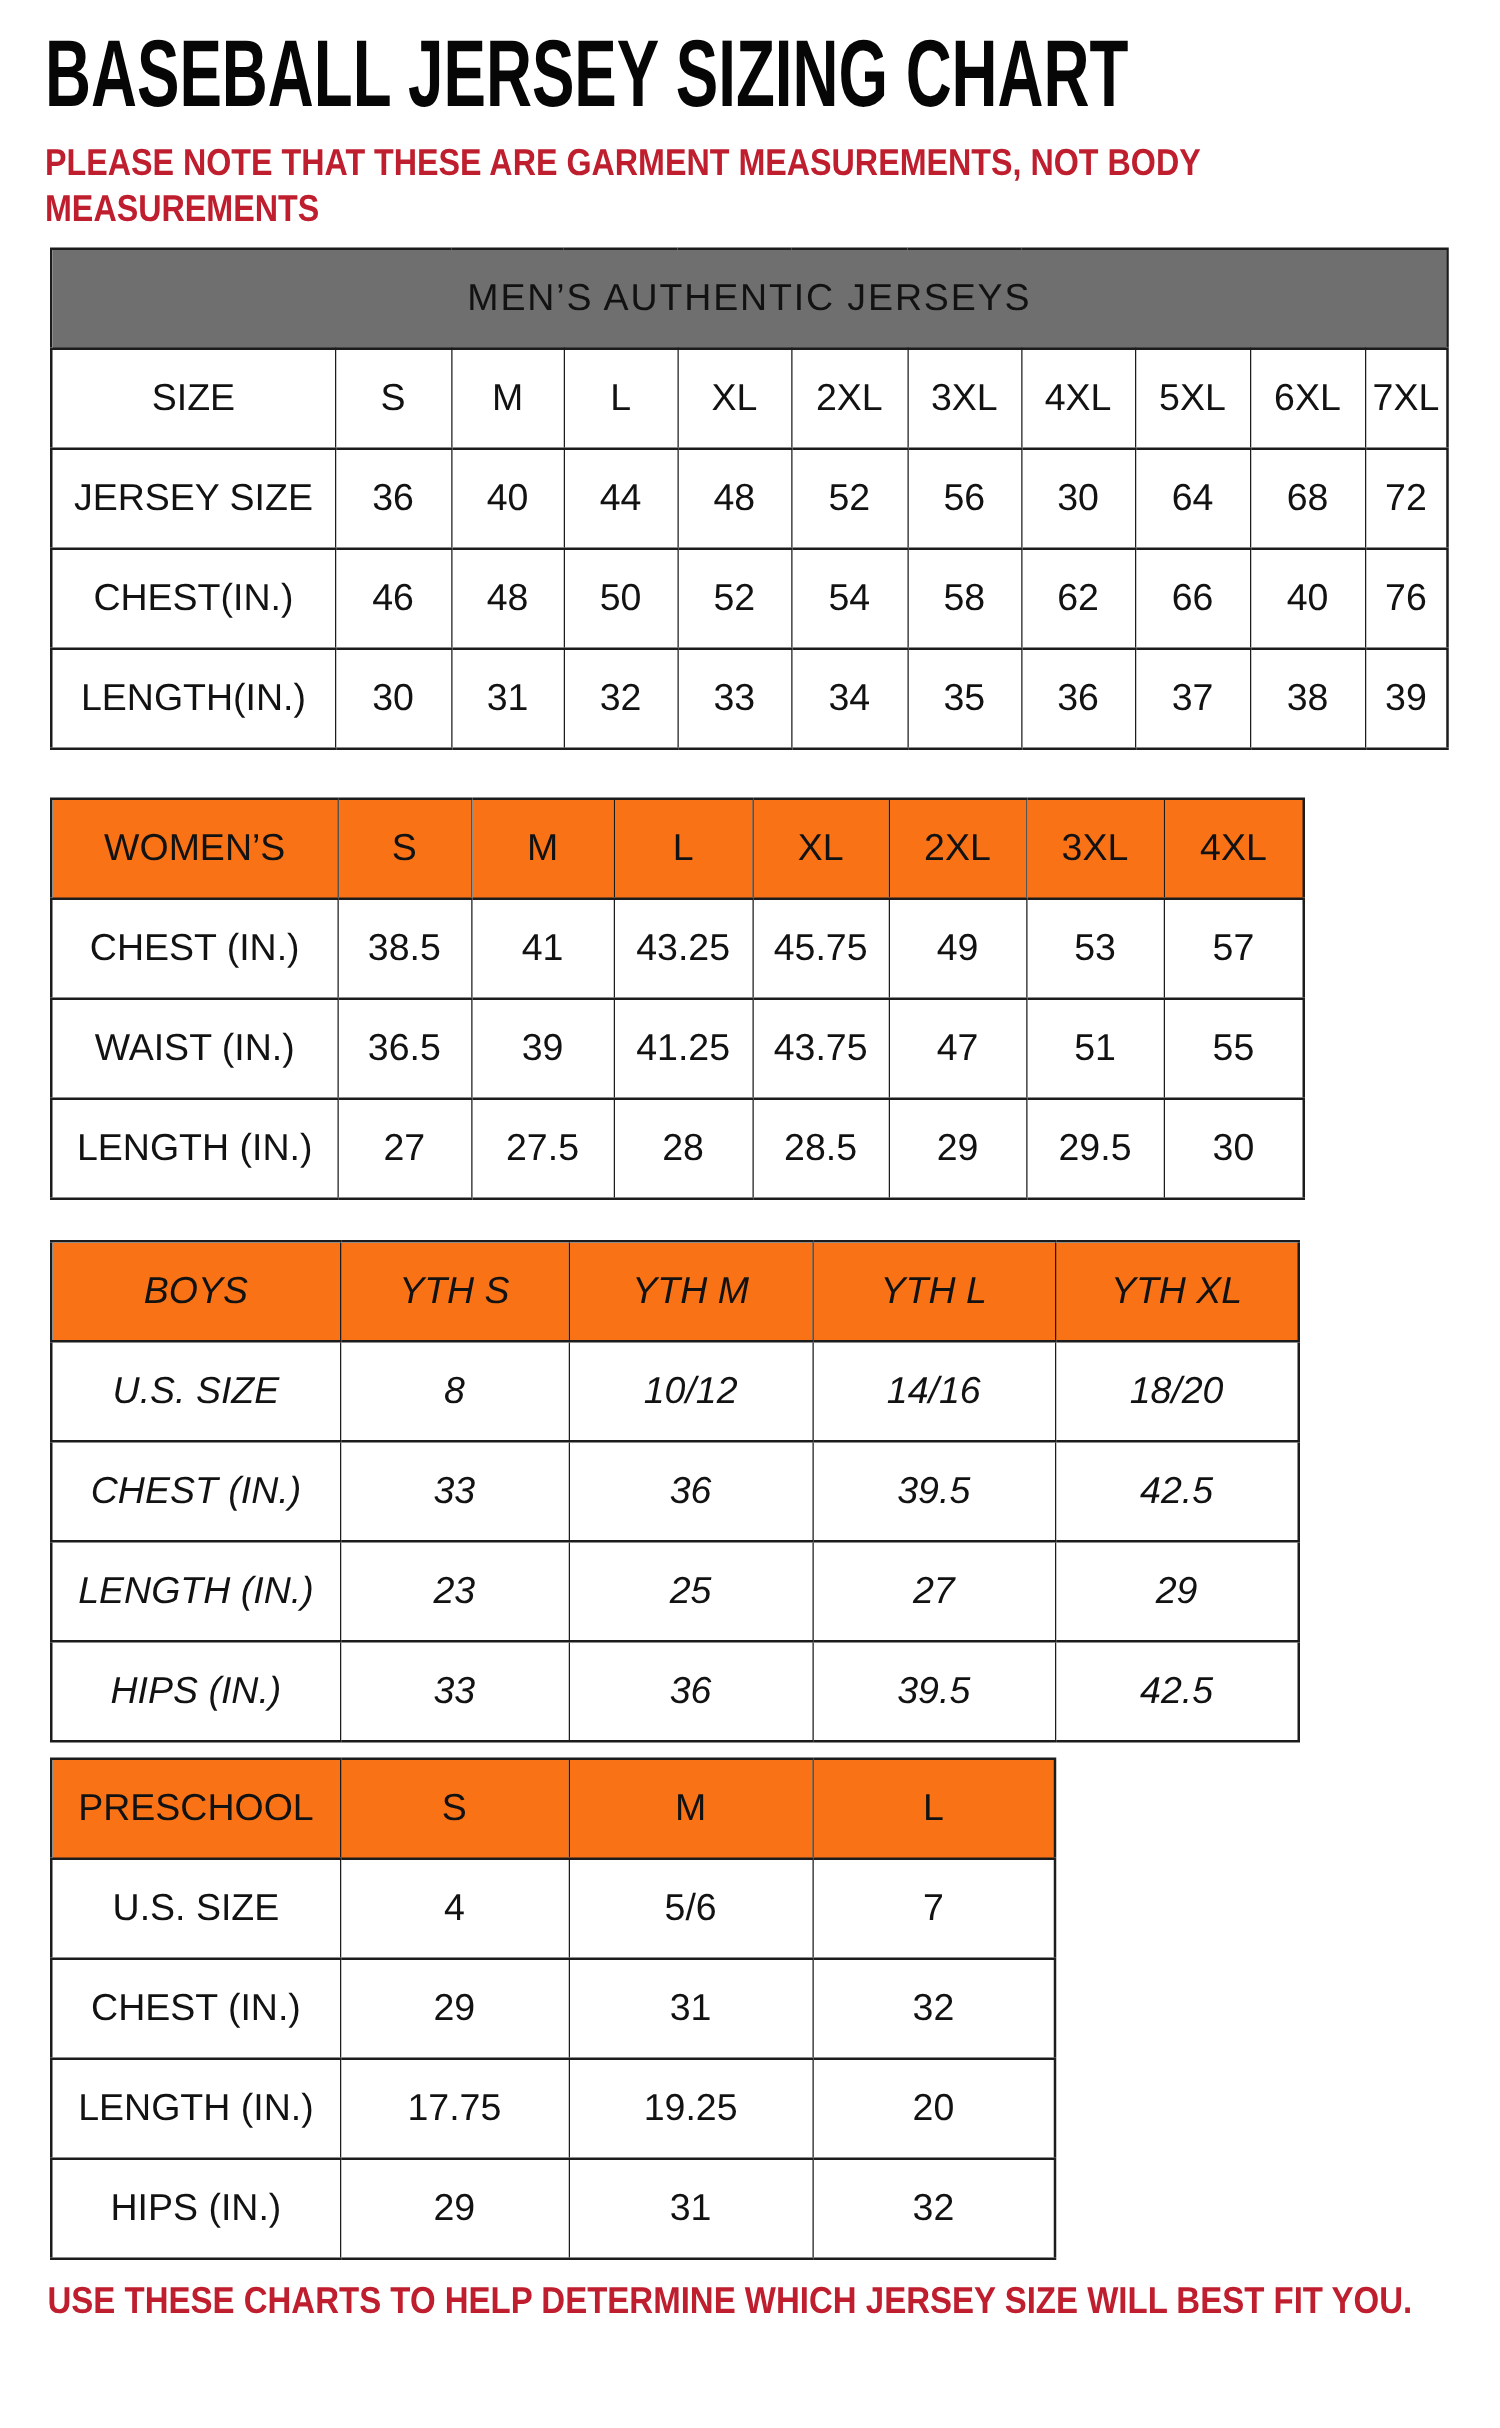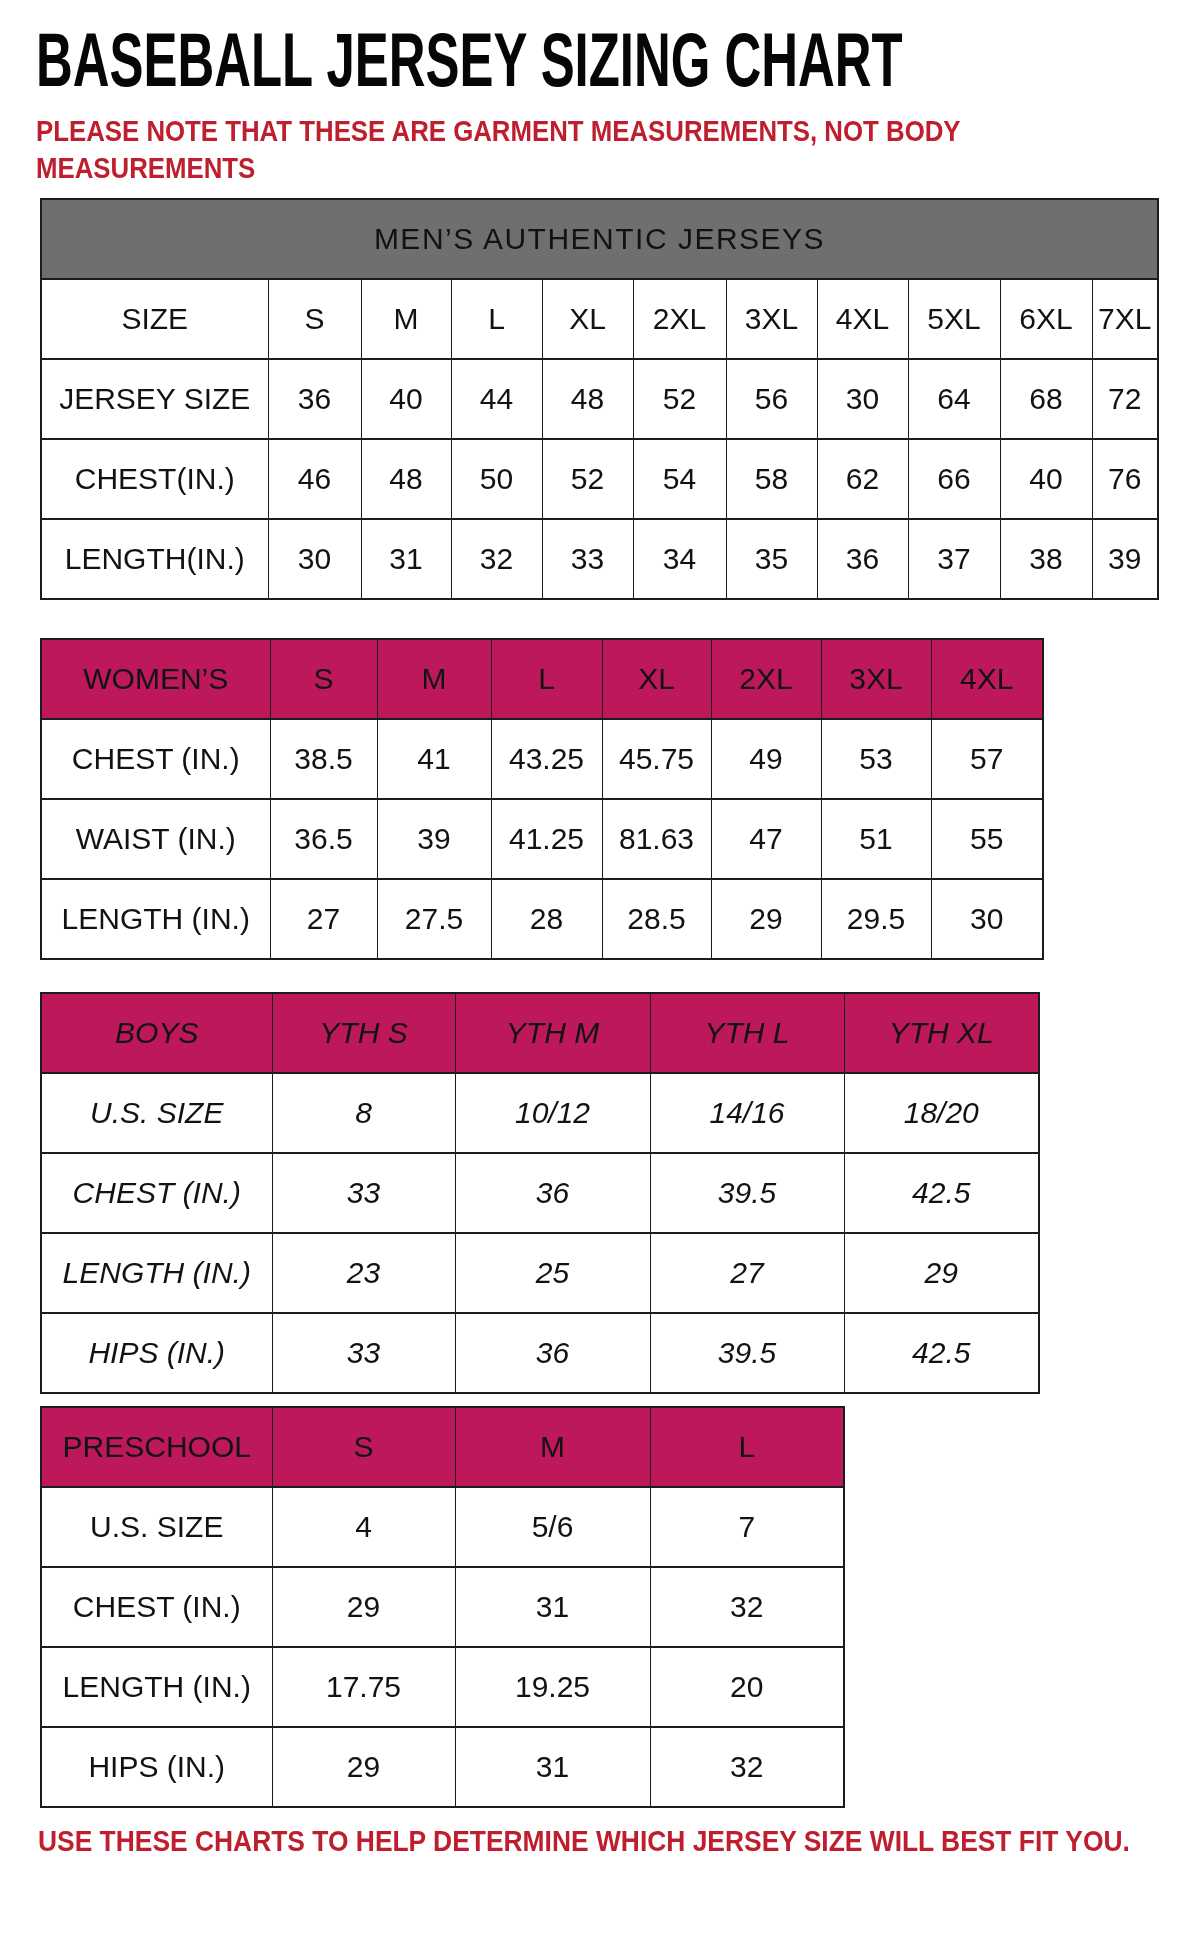--- a/index.html
+++ b/index.html
@@ -30,21 +30,21 @@
     border-top-width:2px;border-bottom-width:2px;
     text-align:center;vertical-align:middle;
     font-size:30px;color:#121212;
     height:78px;padding:0 4px;overflow:hidden;
   }
   td.banner{
     background:#6f6f6f;color:#ffffff;
     height:82px;font-size:34px;letter-spacing:1.5px;
   }
   td.hdr{
-    background:#be185d;color:#ffffff;
+    background:#f97316;color:#ffffff;
     height:80px;font-size:30px;
   }
   td.lbl{white-space:pre-line;line-height:1.15;}
   .mens{margin-top:12px;padding-left:40px;}
   .womens{margin-top:38px;}
   .boys{margin-top:32px;font-style:italic;}
   .preschool{margin-top:12px;}
   .footer-note{
     margin:16px 0 0 38px;
     font-size:30px;font-weight:700;color:#bf1e2e;
@@ -162,21 +162,21 @@
     <td>45.75</td>
     <td>49</td>
     <td>53</td>
     <td>57</td>
   </tr>
   <tr>
     <td class="lbl">WAIST (IN.)</td>
     <td>36.5</td>
     <td>39</td>
     <td>41.25</td>
-    <td>81.63</td>
+    <td>43.75</td>
     <td>47</td>
     <td>51</td>
     <td>55</td>
   </tr>
   <tr>
     <td class="lbl">LENGTH (IN.)</td>
     <td>27</td>
     <td>27.5</td>
     <td>28</td>
     <td>28.5</td>

